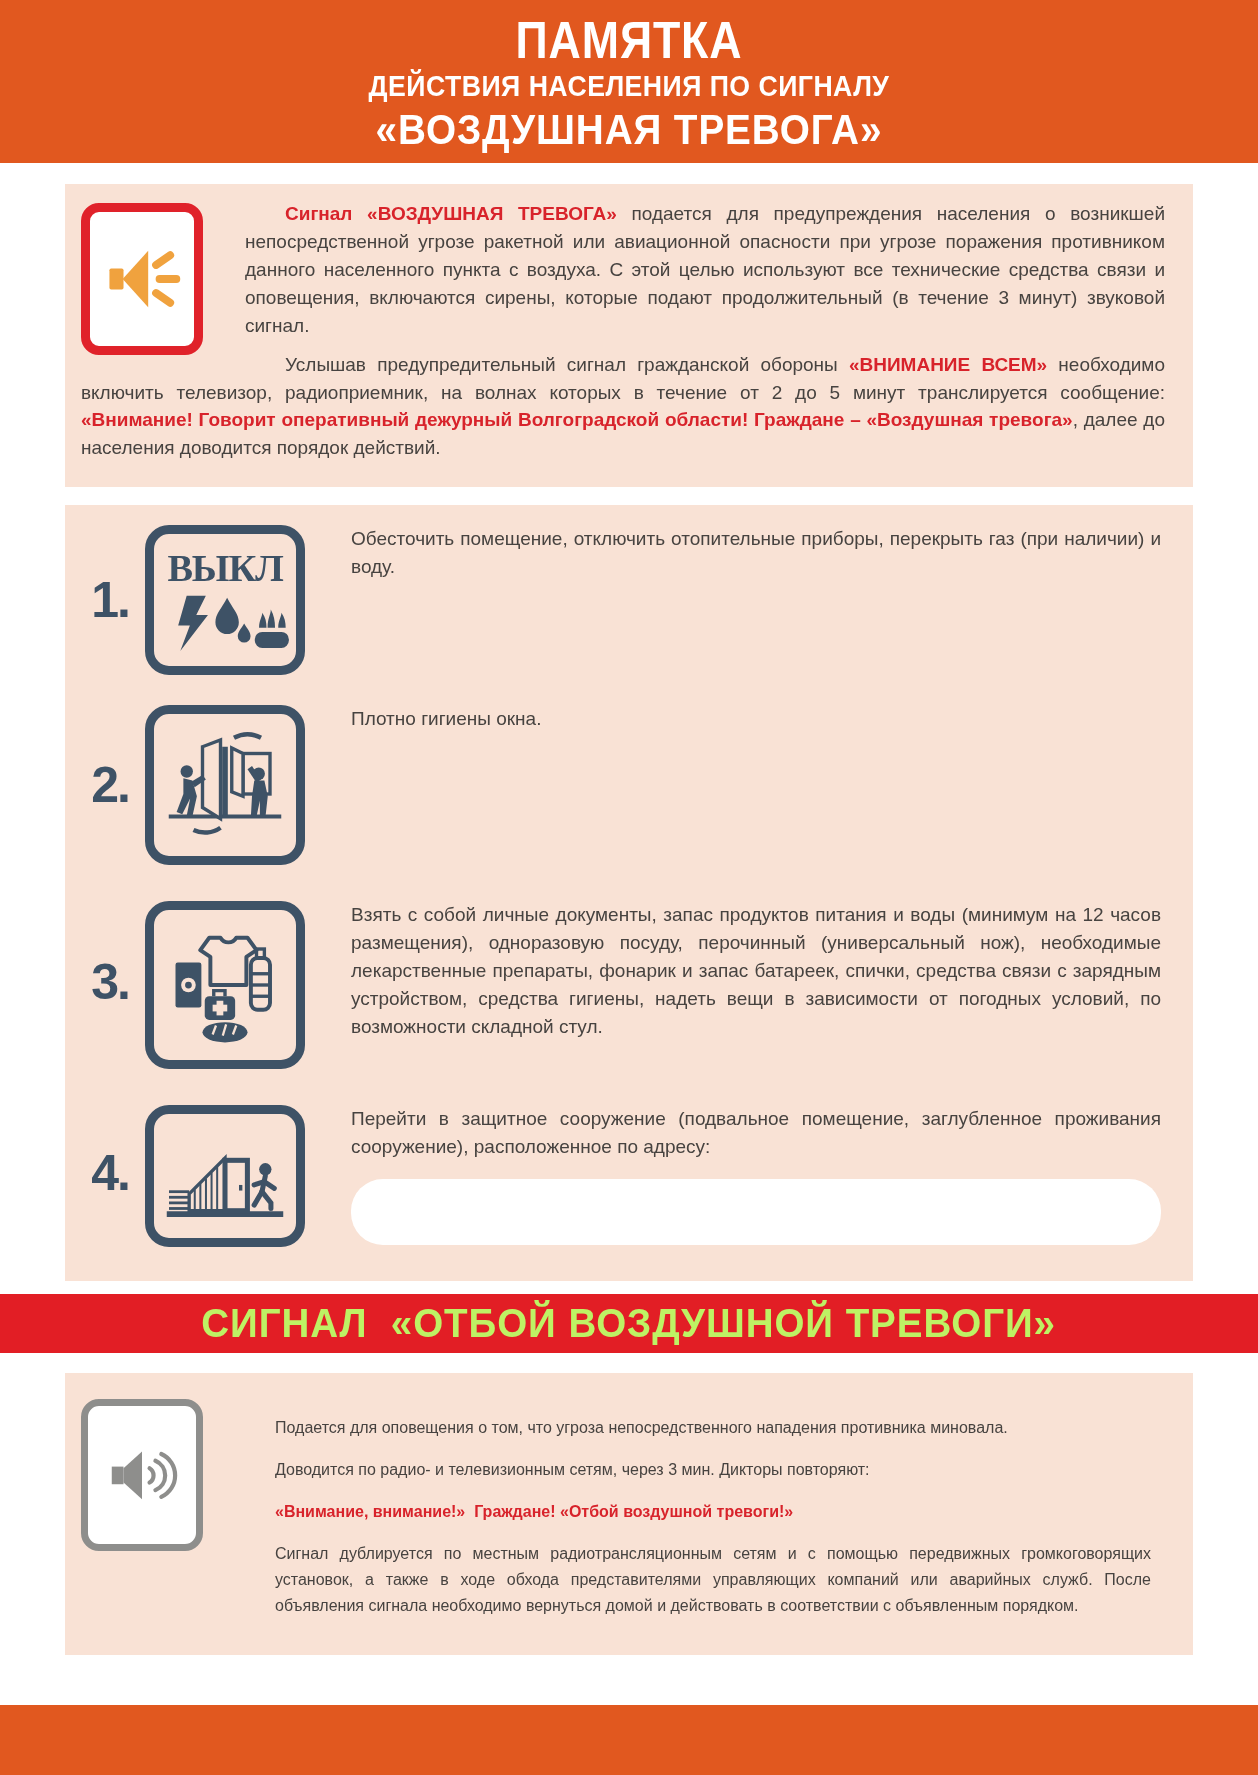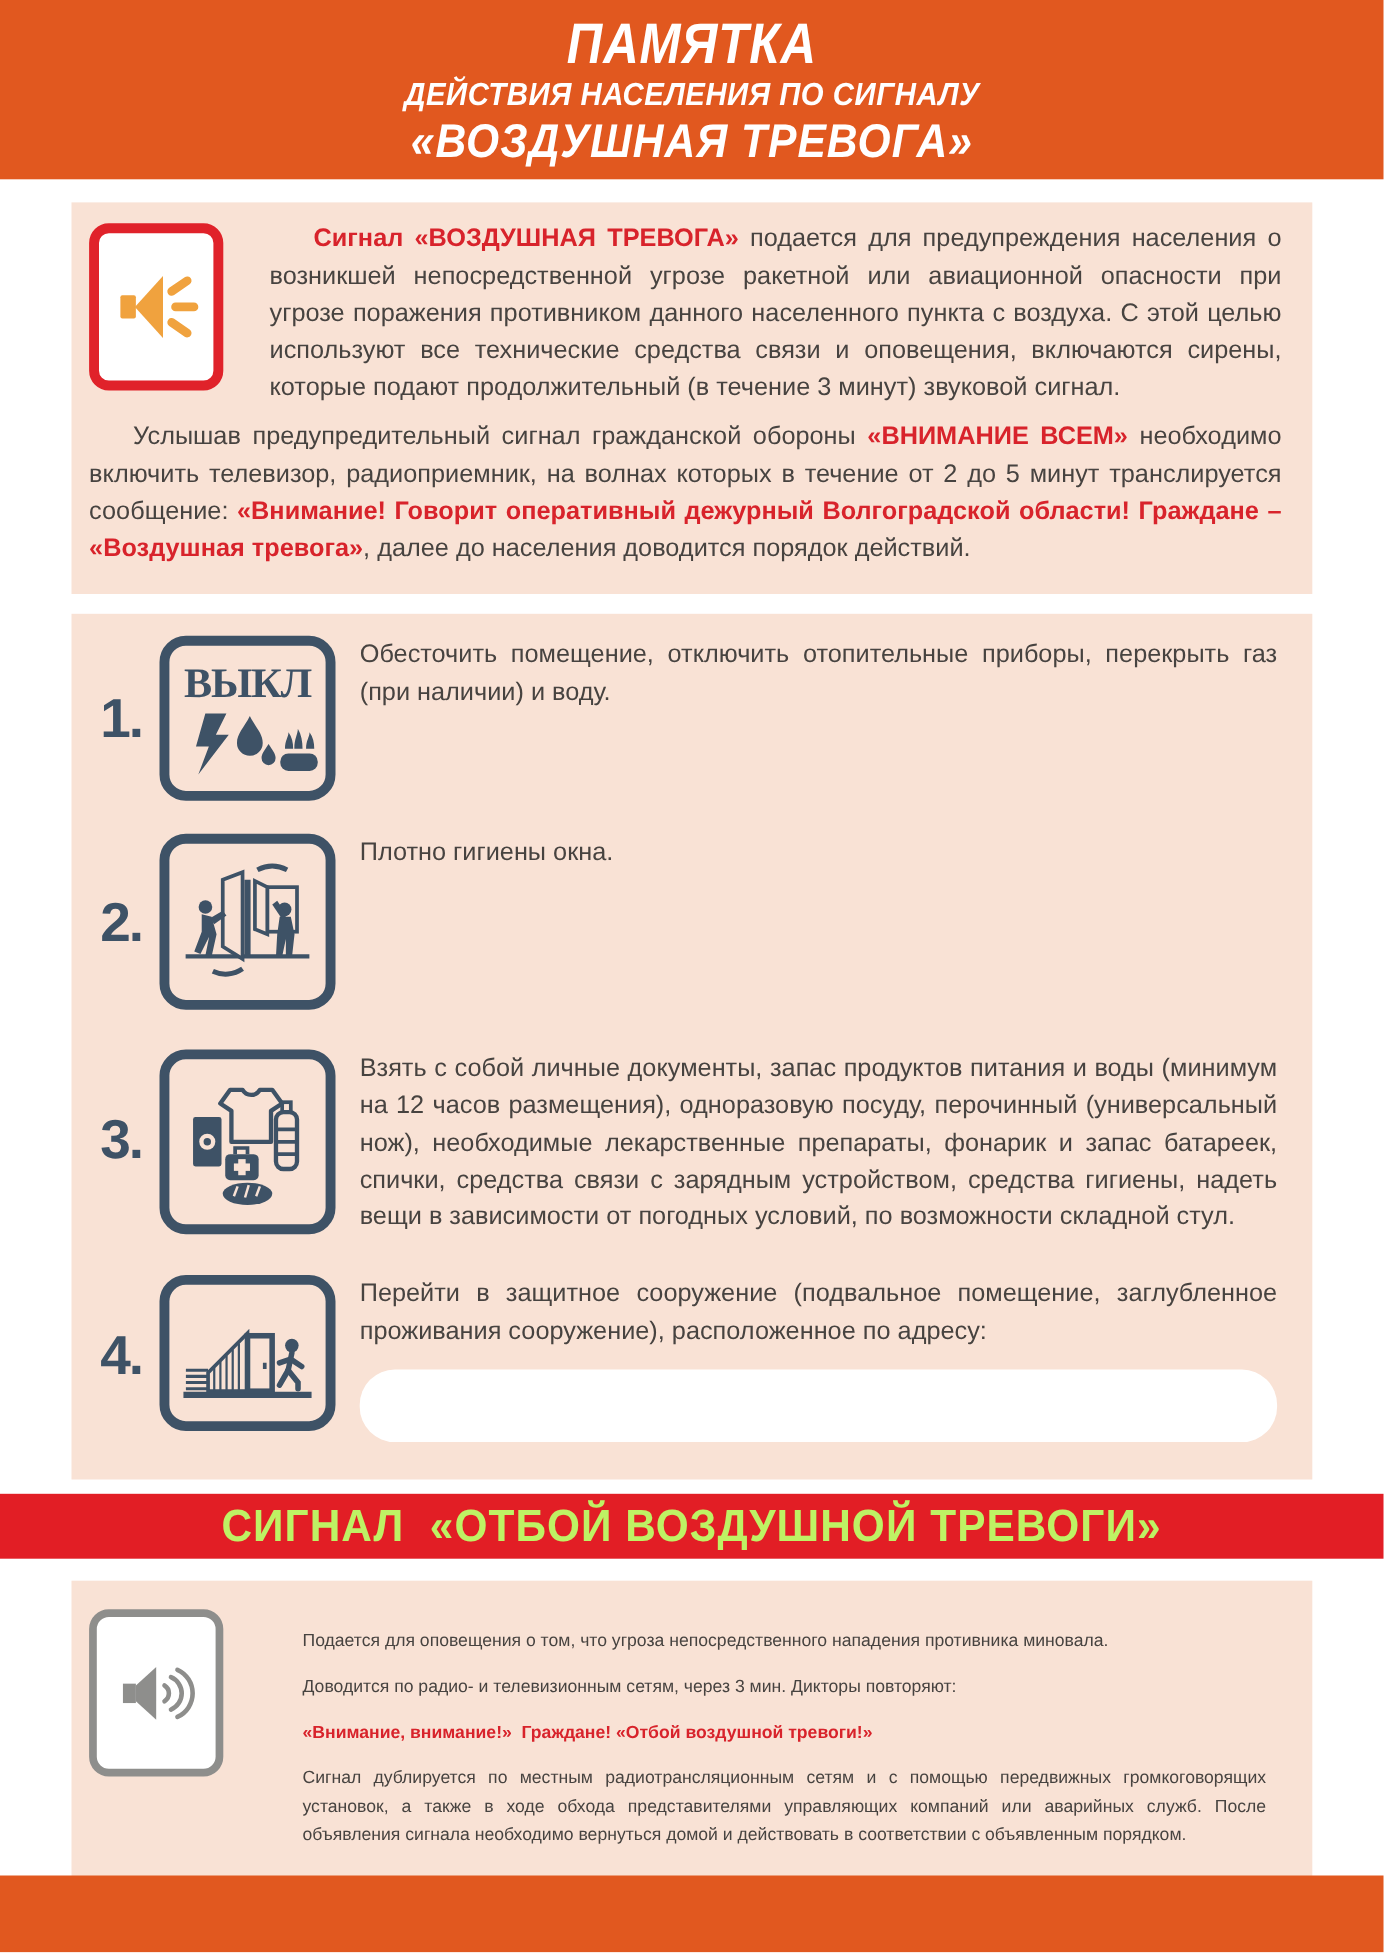--- a/index.html
+++ b/index.html
@@ -13,28 +13,27 @@
     color: #474340;
     overflow: hidden;
   }
   
   .hdr {
     background: #E1581F;
     height: 163px;
     color: #fff;
     text-align: center;
     padding-top: 12px;
-    font-style: italic;
   }
   .hdr-title  { font-size: 52px; font-weight: bold; line-height: 56px; transform: scaleX(.86); letter-spacing: 1px; }
   .hdr-sub1   { font-size: 29px; font-weight: bold; line-height: 36px; transform: scaleX(.92); letter-spacing: .5px; }
   .hdr-sub2   { font-size: 43px; font-weight: bold; line-height: 50px; transform: scaleX(.9);  letter-spacing: 1px; }
   
   .panel { background:#F9E2D5; margin:0 65px; }
-  .txt   { font-size:23px; line-height:1.47; text-align:justify; }
+  .txt   { font-size:19px; line-height:1.47; text-align:justify; }
   .red-b { color:#D8232B; font-weight:bold; }
   
   .intro { margin-top:21px; padding:16px 28px 14px 16px; overflow:hidden; }
   .icon-frame {
     width:122px; height:152px; background:#fff; border-radius:18px;
     display:flex; align-items:center; justify-content:center; flex:0 0 auto;
   }
   .red-frame  { border:9px solid #E0222A; float:left; margin:3px 42px 10px 0; }
   .gray-frame { border:7px solid #8E8E8C; }
   .intro p { margin:0 0 11px; }
@@ -46,21 +45,21 @@
     flex:0 0 70px; font-size:50px; font-weight:bold; color:#3E5266;
     align-self:center; text-align:center; letter-spacing:-2px;
   }
   .step-icon { flex:0 0 160px; align-self:center; }
   .frame {
     border:9px solid #3E5266; border-radius:24px;
     display:flex; align-items:center; justify-content:center;
     width:160px;
   }
   .h150 { height:150px;font-family:Liberation Serif, serif; } .h160 { height:160px; } .h168 { height:168px; } .h142 { height:142px; }
-  .step-text { flex:1; padding:0 4px 0 22px; }
+  .step-text { flex:1; padding:0 4px 0 46px; }
   .pt-top   { align-self:flex-start; padding-top:6px; }
   .rec {
     font-style:italic; margin:0; padding:2px 8px 24px 52px; text-indent:40px;
     font-size:21px; line-height:1.5; text-align:justify;
   }
   .address-field {
     background:#ffffff; border-radius:32px; height:66px; margin-top:18px; width:100%;
   }
   
   .banner {

